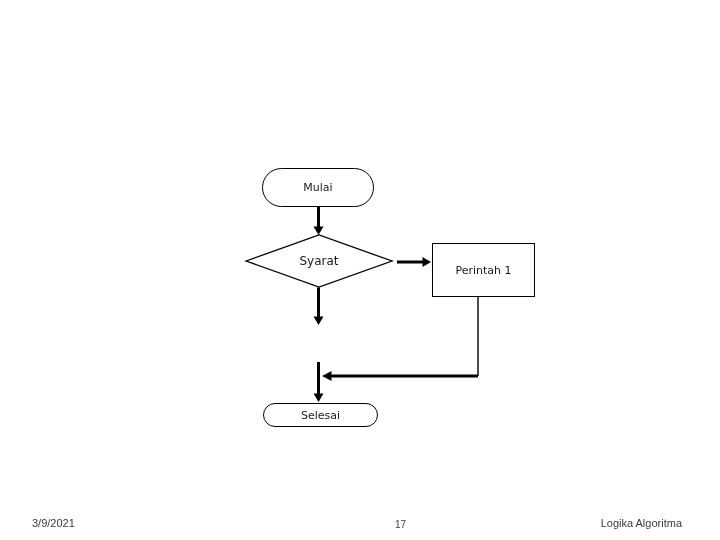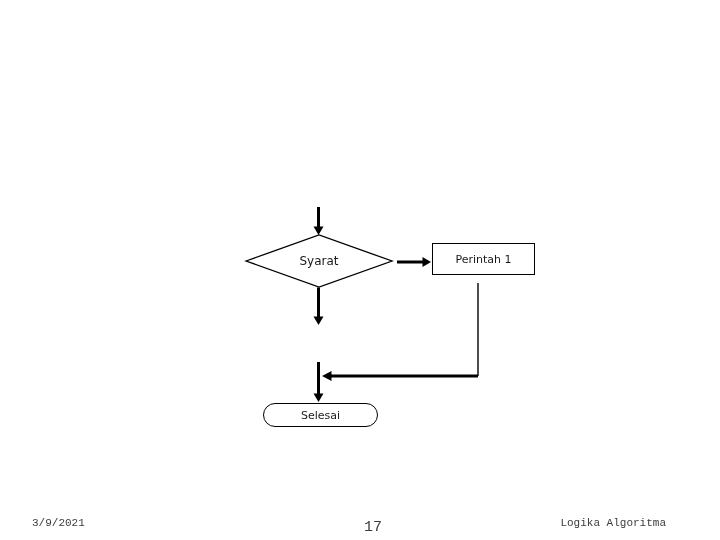--- a/index.html
+++ b/index.html
@@ -36,31 +36,31 @@
   .terminator { border-radius: 20px; }
   .decision-label {
     position: absolute;
     display: flex; align-items: center; justify-content: center;
     font-size: 12px; color: #1a1a1a;
     background: transparent; border: none;
   }
   
   .n-mulai     { left: 262px; top:  56px; width: 112px; height: 39px; }
   .n-syarat    { left: 246px; top: 123px; width: 146px; height: 52px; }
-  .n-perintah1 { left: 432px; top: 131px; width: 103px; height: 32px; }
+  .n-perintah1 { left: 432px; top: 131px; width: 103px; height: 54px; }
   .n-perintah2 { left: 250px; top: 214px; width: 138px; height: 36px; }
   .n-selesai   { left: 263px; top: 291px; width: 115px; height: 24px; }
   .footer-text {
     position: absolute;
     font-size: 11px; color: #3b3b3b;
-    font-family: Liberation Mono, monospace;
+    font-family: Liberation Sans, sans-serif;
   }
   .f-date   { left: 32px;  top: 517px; }
-  .f-page   { left: 340px; top: 519px; width: 66px; text-align: center; font-size: 15px; }
-  .f-course { right: 54px; top: 517px; }
+  .f-page   { left: 340px; top: 519px; width: 66px; text-align: right; font-size: 10px; }
+  .f-course { right: 38px; top: 517px; }
 </style>
 </head>
 <body>
 
 <div class="slide">
 
 
   <div class="canvas">
 
     <svg class="connectors" width="720" height="540" viewBox="0 0 720 540">
@@ -88,20 +88,23 @@
         <line x1="478" y1="376" x2="331" y2="376" stroke-width="3"></line>
         <polygon points="322,376 331.5,371 331.5,381" stroke="none"></polygon>
       </g>
 
       <g stroke="#000000" fill="#000000">
         <line x1="318.5" y1="362" x2="318.5" y2="395" stroke-width="3"></line>
         <polygon points="318.5,402 313.5,393.5 323.5,393.5" stroke="none"></polygon>
       </g>
     </svg>
 
+    <div class="node terminator n-mulai">
+      <span>Mulai</span>
+    </div>
 
     <div class="decision-label n-syarat">
       <span>Syarat</span>
     </div>
 
     <div class="node n-perintah1">
       <span>Perintah 1</span>
     </div>
 
 

